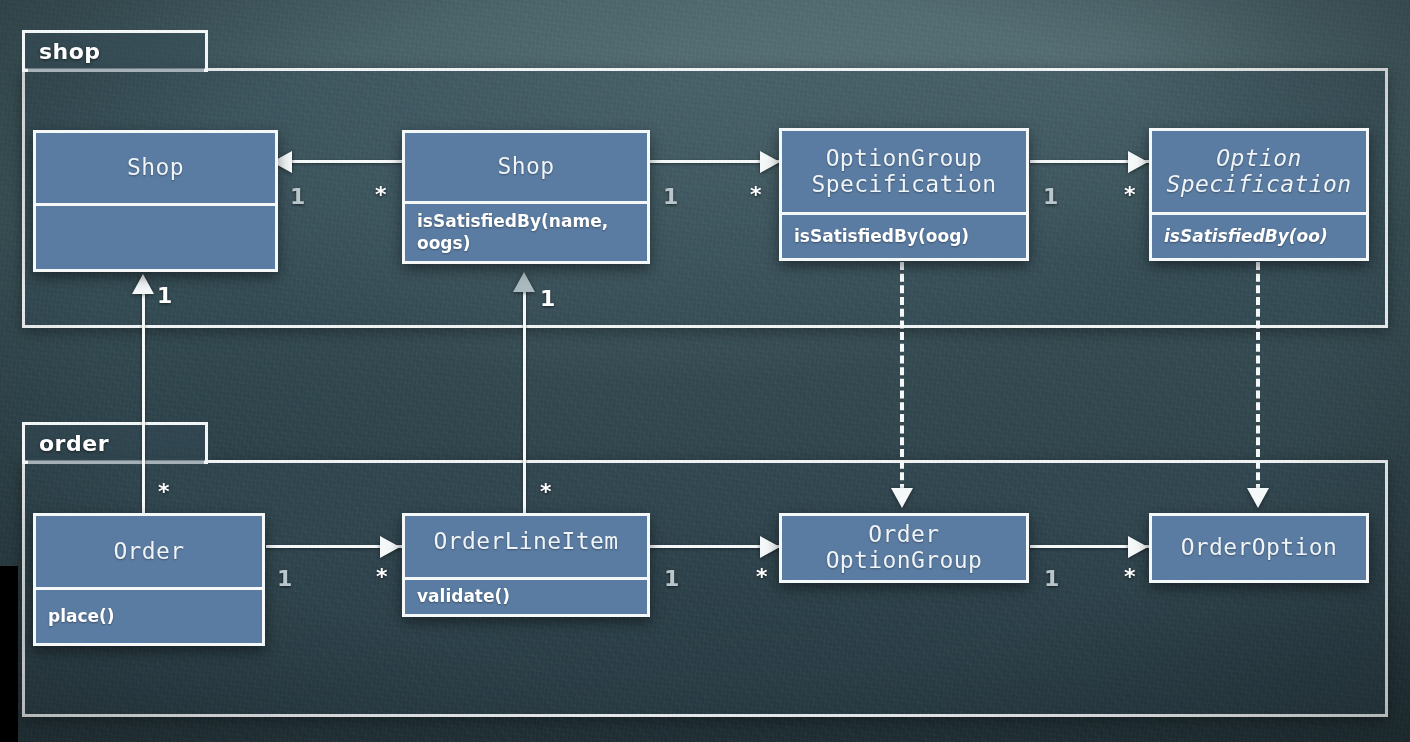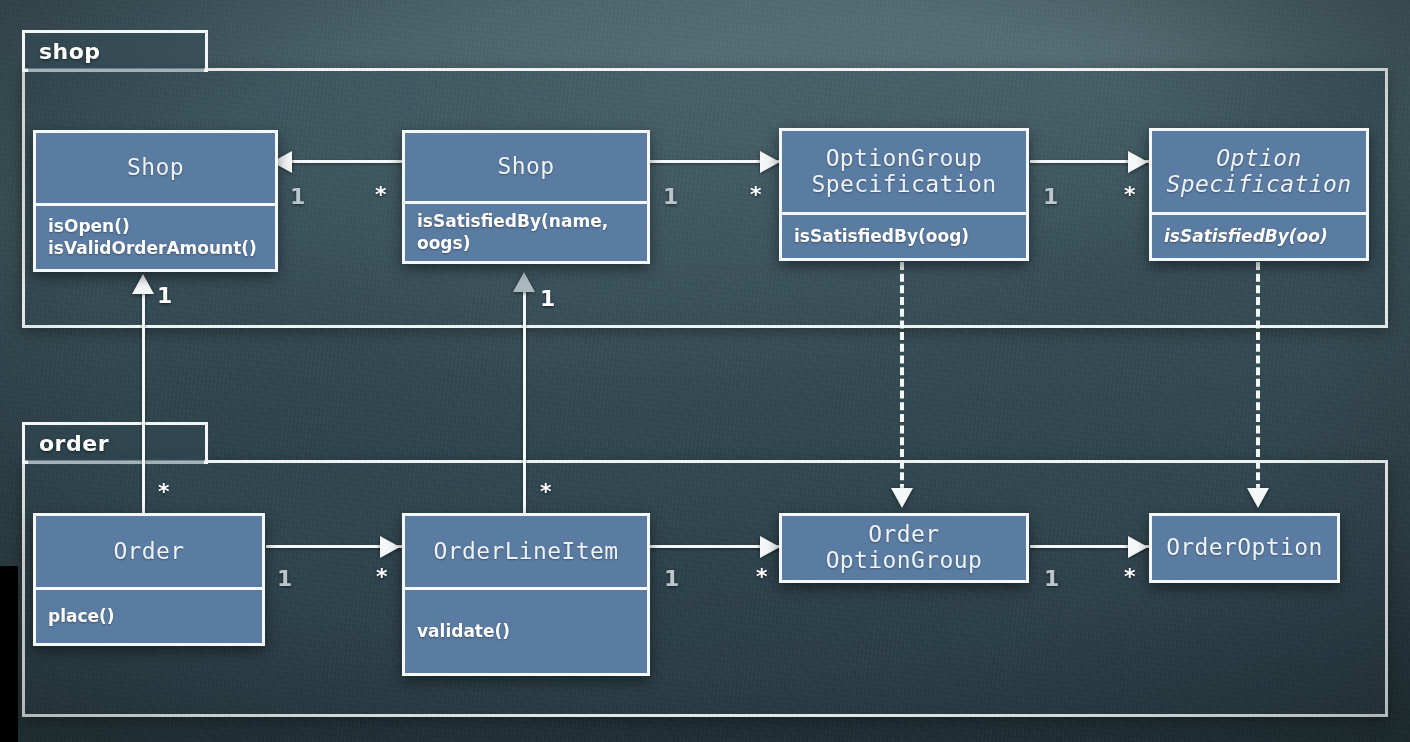--- a/index.html
+++ b/index.html
@@ -221,22 +221,20 @@
   <div class="mult" style="left:756px; top:566px;">*</div>
 
   <div class="edge h" style="left:1030px; top:545px; width:120px;"></div>
   <div class="arrow right" style="left:1128px; top:536px;"></div>
   <div class="mult dim" style="left:1044px; top:568px;">1</div>
   <div class="mult" style="left:1124px; top:566px;">*</div>
 
   <div class="cls" style="left:33px; top:130px; width:245px; height:142px;">
     <div class="cls-name" style="height:62px;">Shop</div>
     <div class="cls-sep"></div>
-    <div class="cls-ops">isOpen()
-isValidOrderAmount()</div>
   </div>
 
   <div class="cls" style="left:402px; top:130px; width:248px; height:134px;">
     <div class="cls-name" style="height:60px;">Shop</div>
     <div class="cls-sep"></div>
     <div class="cls-ops">isSatisfiedBy(name,
 oogs)</div>
   </div>
 
   <div class="cls" style="left:779px; top:128px; width:250px; height:133px;">
@@ -252,31 +250,31 @@
     <div class="cls-sep"></div>
     <div class="cls-ops">isSatisfiedBy(oo)</div>
   </div>
 
   <div class="cls" style="left:33px; top:513px; width:232px; height:133px;">
     <div class="cls-name" style="height:63px;">Order</div>
     <div class="cls-sep"></div>
     <div class="cls-ops">place()</div>
   </div>
 
-  <div class="cls" style="left:402px; top:513px; width:248px; height:163px;">
+  <div class="cls" style="left:402px; top:513px; width:248px; height:104px;justify-content:flex-end;">
     <div class="cls-name" style="height:63px;">OrderLineItem</div>
     <div class="cls-sep"></div>
     <div class="cls-ops">validate()</div>
   </div>
 
   <div class="cls plain" style="left:779px; top:513px; width:250px; height:70px;">
     <div class="cls-name">Order
 OptionGroup</div>
   </div>
 
-  <div class="cls plain" style="left:1149px; top:513px; width:191px; height:70px;">
+  <div class="cls plain" style="left:1149px; top:513px; width:220px; height:70px;">
     <div class="cls-name">OrderOption</div>
   </div>
 
   <div id="grain"></div>
   <div id="vignette"></div>
   <div id="blackbar"></div>
 </div>
 
 </body></html>

